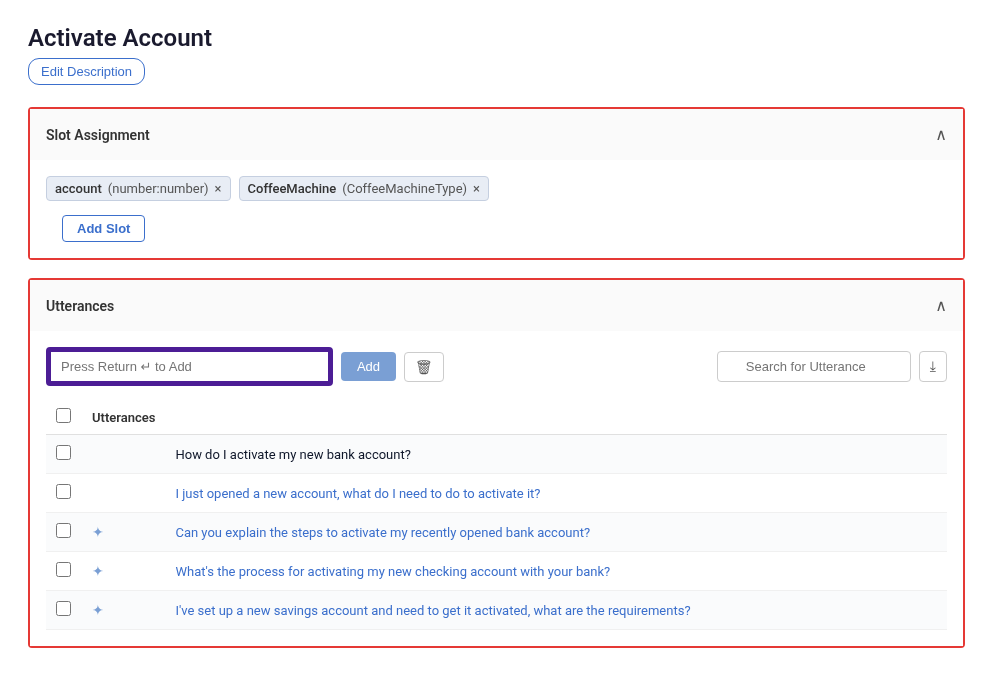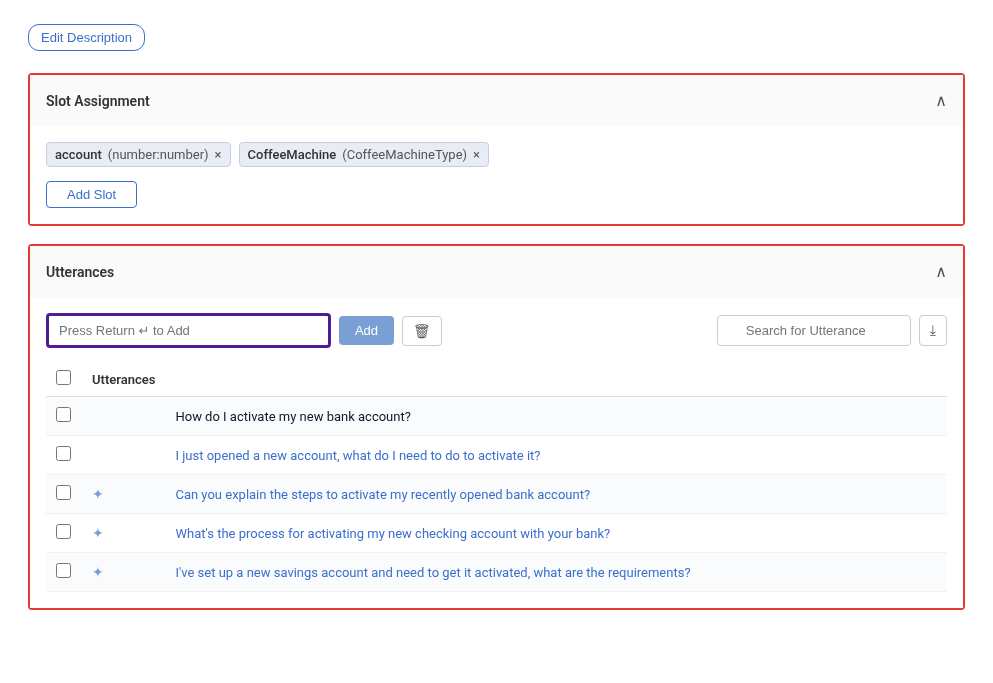--- a/index.html
+++ b/index.html
@@ -89,38 +89,39 @@
     .slot-tag-close {
       cursor: pointer;
       color: #555;
       font-size: 13px;
       line-height: 1;
     }
     .add-slot-btn {
       border: 1.5px solid #3b6fcc;
       background: #fff;
       color: #3b6fcc;
-      padding: 5px 20px;
-      border-radius: 4px;
-      font-size: 13px;
-      cursor: pointer;
-      font-weight: 400;
+      padding: 5px 14px;
+      border-radius: 4px;
+      font-size: 13px;
+      cursor: pointer;
+      font-weight: 700;
+      margin-left: 16px;
     }
 
     
     .utterances-toolbar {
       display: flex;
       align-items: center;
       gap: 8px;
       margin-bottom: 14px;
     }
     .utterance-input {
       flex: 1;
       max-width: 430px;
-      border: 3px solid #4c1d95;
+      border: 5px solid #4c1d95;
       border-radius: 4px;
       padding: 7px 10px;
       font-size: 13px;
       color: #999;
       outline: none;
     }
     .add-btn {
       background: #7a9fd4;
       color: #fff;
       border: none;
@@ -229,20 +230,21 @@
     }
     .table-wrapper::-webkit-scrollbar { width: 6px; }
     .table-wrapper::-webkit-scrollbar-track { background: #f5f5f5; }
     .table-wrapper::-webkit-scrollbar-thumb { background: #ccc; border-radius: 3px; }
   </style>
 </head>
 <body>
 
 <div class="page-container">
   
+  <h1 class="page-title">Activate Account</h1>
   <button class="edit-description-btn">Edit Description</button>
 
   
   <div class="section-panel">
     <div class="section-header">
       <span class="section-header-title">Slot Assignment</span>
       <span class="chevron-icon">∧</span>
     </div>
     <div class="section-body">
       <div class="slot-tags-row">

